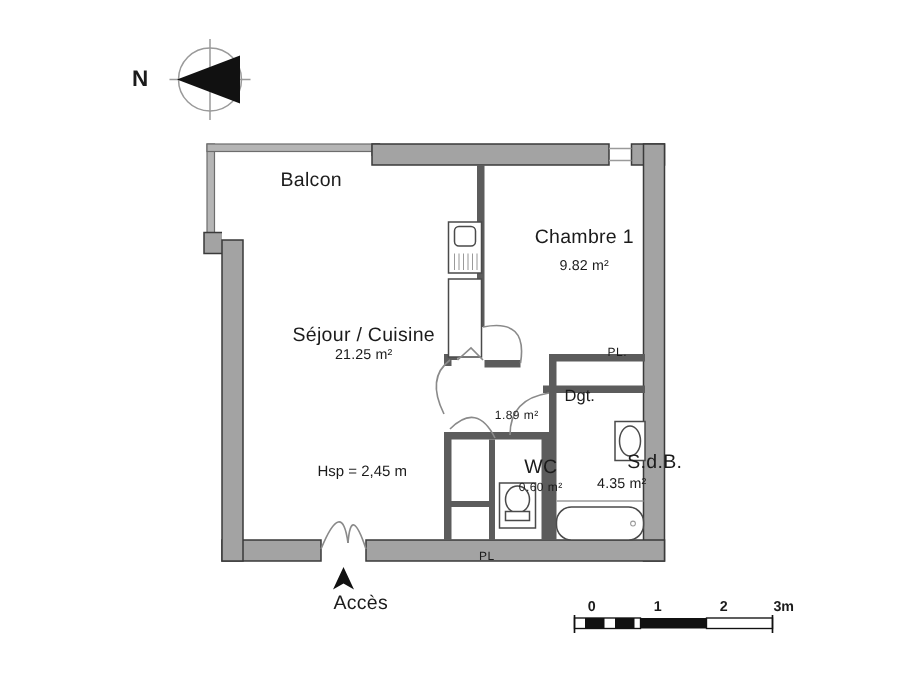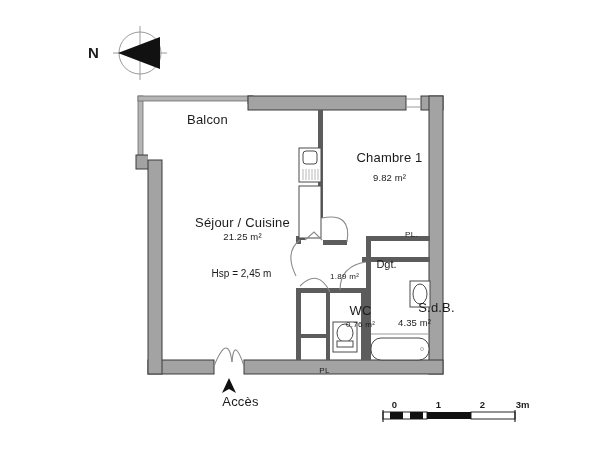--- a/index.html
+++ b/index.html
@@ -46,21 +46,21 @@
     position: absolute;
     white-space: nowrap;
     font-family: "Liberation Sans", sans-serif;
     color: #1b1b1b;
     user-select: none;
   }
   .lbl-room  { font-size: 13px; letter-spacing: .2px; }
   .lbl-area  { font-size: 9.5px; letter-spacing: .1px; text-align: right; }
   .lbl-small { font-size: 11px; }
   .lbl-tiny  { font-size: 8px; letter-spacing: .3px; }
-  .lbl-hsp   { font-size: 10px; }
+  .lbl-hsp   { font-size: 10px; margin-top: 41px; }
   .lbl-north { font-size: 15px; font-weight: 700; }
   .lbl-scale { font-size: 9.5px; font-weight: 700; }
   .center    { transform: translateX(-50%); padding-left: 23px; }
 </style>
 </head>
 <body>
 
 <div id="plan-root">
 
   <svg id="floorplan" viewBox="0 0 600 450">
@@ -208,21 +208,21 @@
 
   <div class="lbl lbl-hsp center" style="left:230px; top:268px;">Hsp = 2,45 m</div>
 
   <div class="lbl lbl-room center" style="left:378px; top:150px;">Chambre 1</div>
   <div class="lbl lbl-area center" style="left:378px; top:172px;">9.82 m²</div>
 
   <div class="lbl lbl-small center" style="left:333px; top:258px;margin-left:42px;">Dgt.</div>
   <div class="lbl lbl-tiny center" style="left:333px; top:272px;">1.89 m²</div>
 
   <div class="lbl lbl-room center" style="left:349px; top:303px;">WC</div>
-  <div class="lbl lbl-tiny center" style="left:349px; top:320px;">0.76 m²</div>
+  <div class="lbl lbl-tiny center" style="left:349px; top:320px;">0.60 m²</div>
 
   <div class="lbl lbl-room center" style="left:425px; top:300px;">S.d.B.</div>
   <div class="lbl lbl-area center" style="left:403px; top:317px;">4.35 m²</div>
 
   <div class="lbl lbl-tiny center" style="left:400px; top:230px;">PL.</div>
 
   <div class="lbl lbl-tiny center" style="left:313px; top:338px;margin-top:28px;">PL</div>
 
   <div class="lbl lbl-north" style="left:88px; top:44px;">N</div>
 

